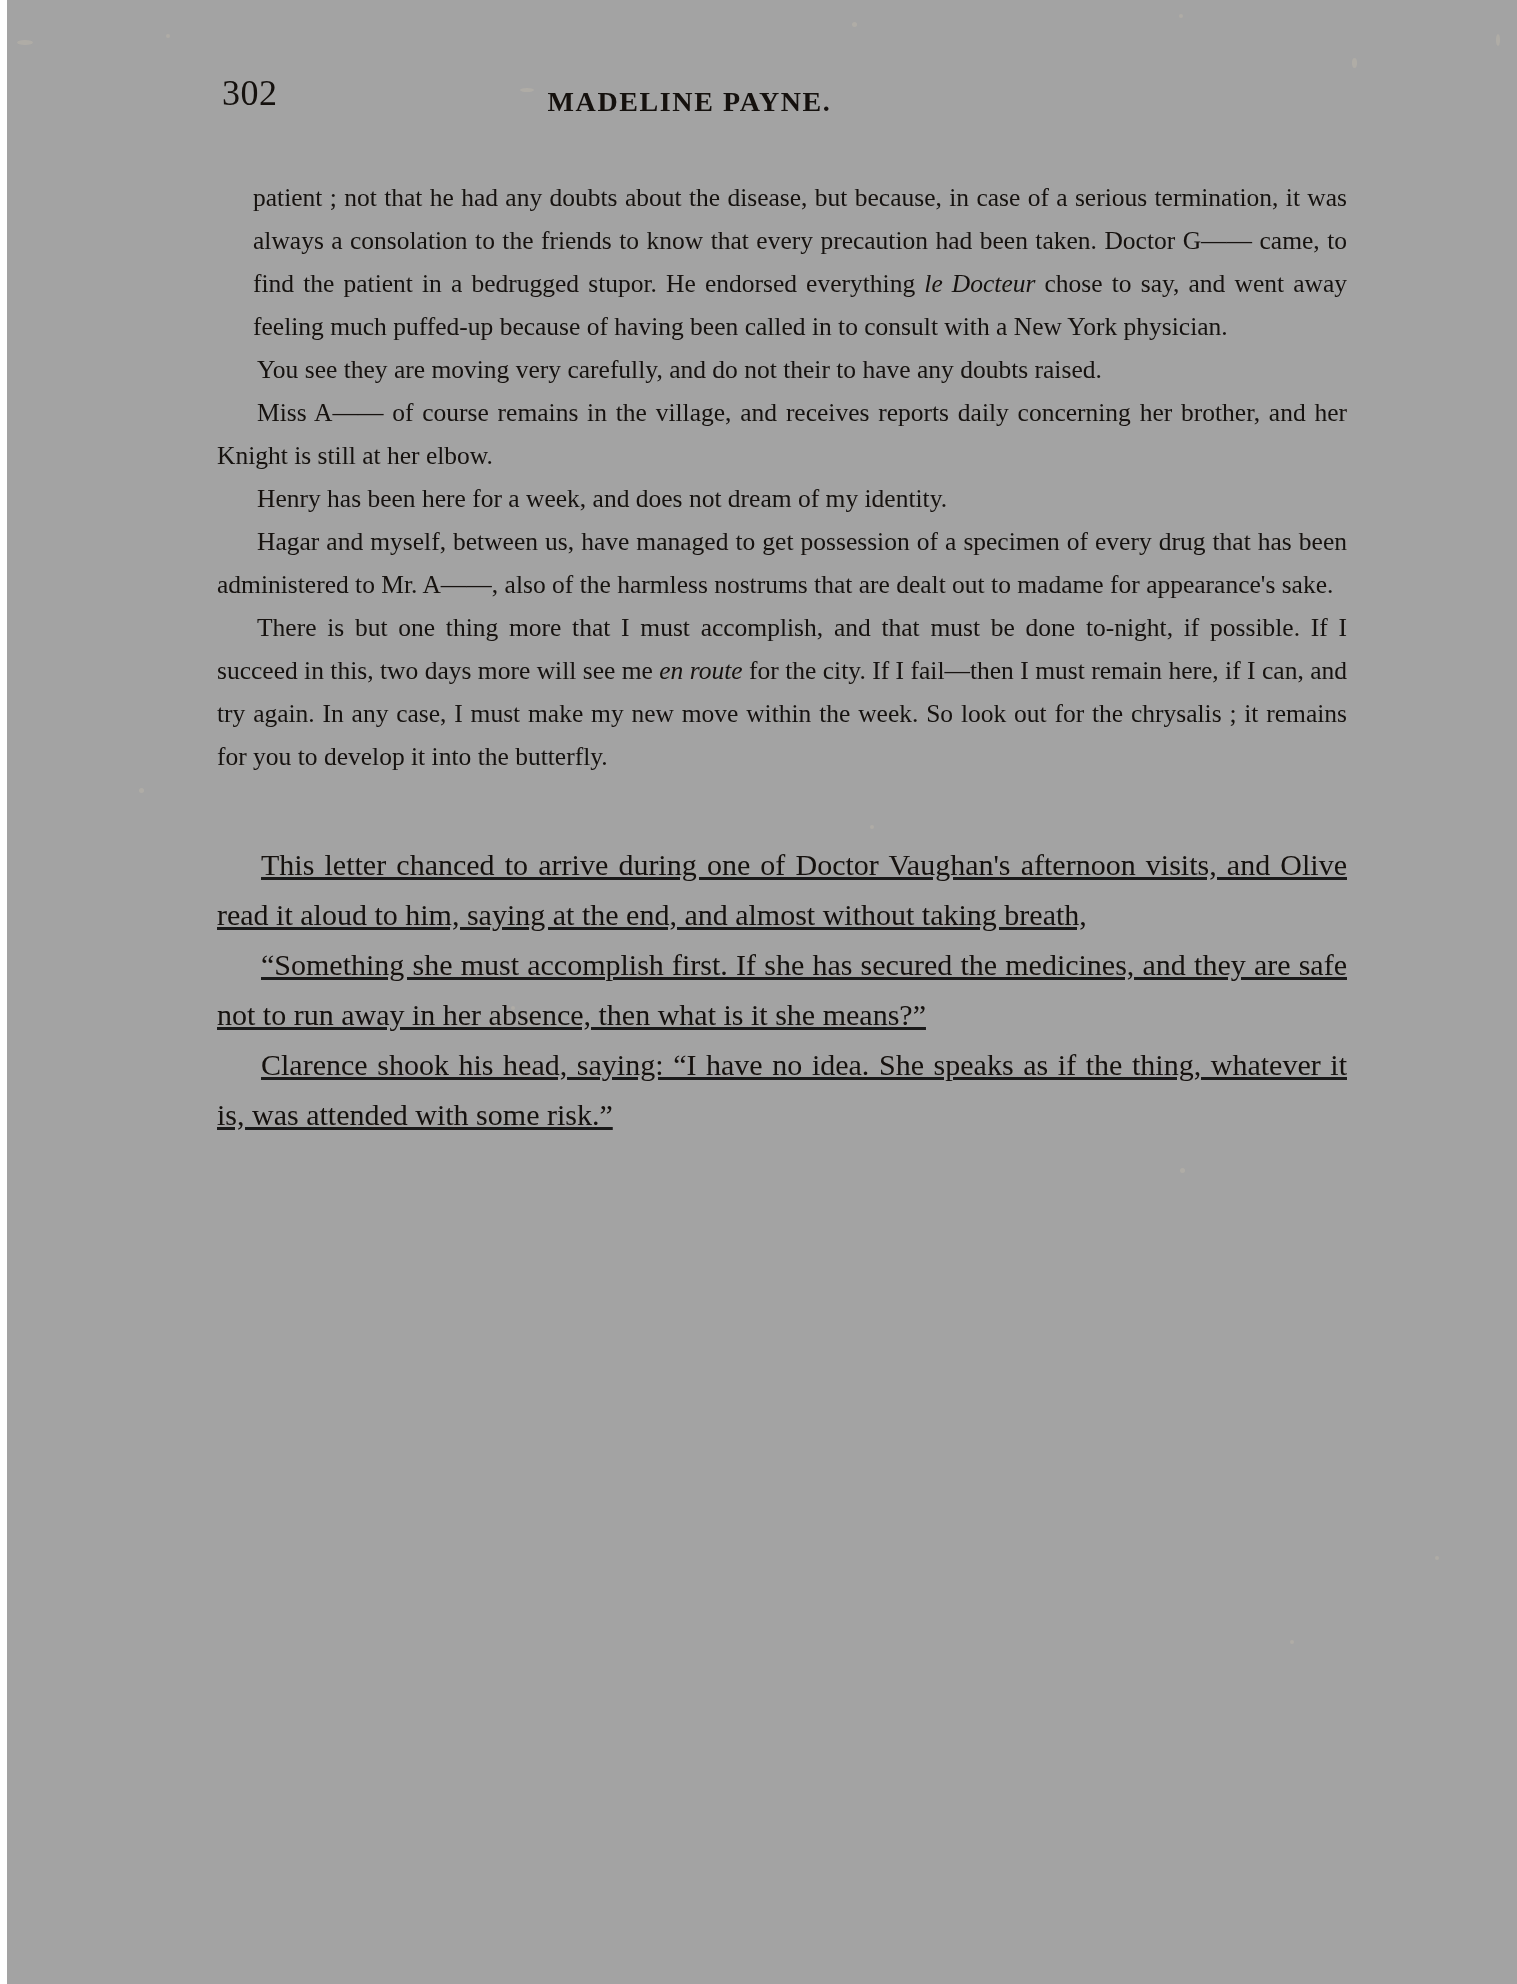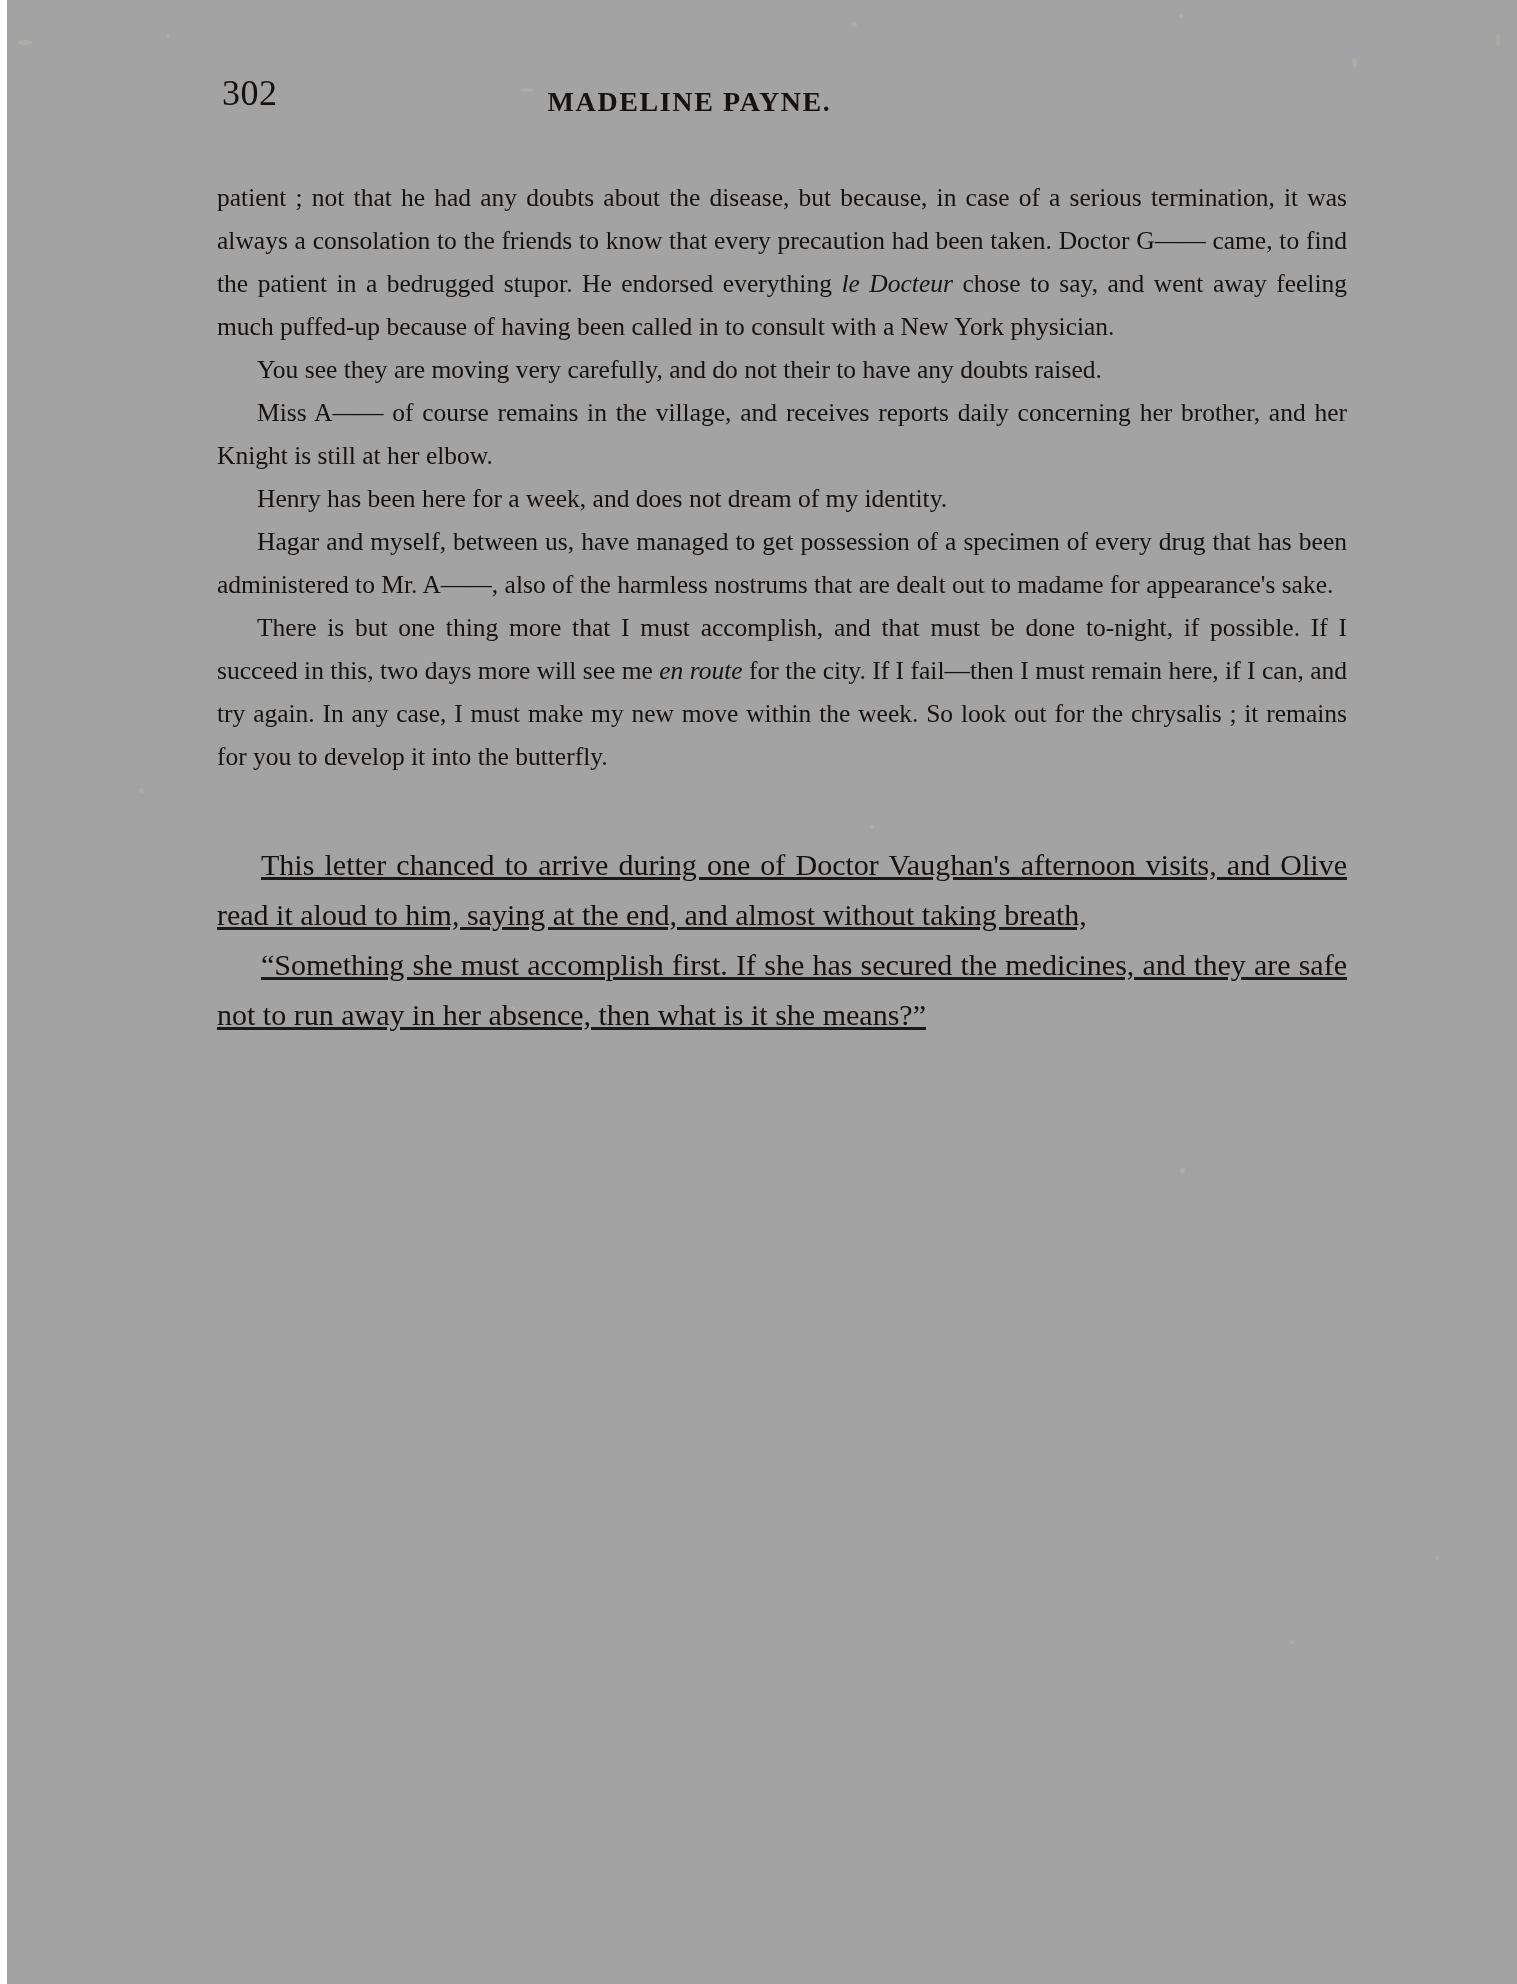--- a/index.html
+++ b/index.html
@@ -57,21 +57,21 @@
   
   .letter p {
     margin: 0;
     font-size: 25.5px;
     line-height: 43px;
     text-align: justify;
     text-justify: inter-word;
     color: #16120f;
   }
   .letter p.ind { text-indent: 40px; }
-  .letter p.noind { text-indent: 0; }
+  .letter p.noind { text-indent: 0; margin-left: 36px; }
   
   .narrative {
     margin-top: 62px;
     text-decoration: underline;
   }
   .narrative p {
     margin: 0;
     font-size: 30px;
     line-height: 50px;
     text-align: justify;
@@ -111,16 +111,17 @@
       <p class="ind">You see they are moving very carefully, and do not their to have any doubts raised.</p>
       <p class="ind">Miss A—— of course remains in the  village, and receives reports daily concerning her brother, and her Knight is still at her elbow.</p>
       <p class="ind">Henry has been here for a week, and does not dream of my identity.</p>
       <p class="ind">Hagar and myself, between us, have managed to get possession of a specimen of every drug that has been administered to Mr. A——, also of the harmless nostrums that are dealt out to madame for appearance's sake.</p>
       <p class="ind">There is but one thing more that I must accomplish, and that must be done to-night, if possible.   If I succeed in this, two days more will see me <span class="it">en route</span> for the city.   If I fail—then I must remain here, if I can, and try again.   In any case, I must make my new move within the week.   So look out for the chrysalis ; it remains for you to develop it into the butterfly.</p>
     </div>
 
     <div class="narrative">
       <p class="ind">This letter chanced to arrive during one of Doctor Vaughan's afternoon visits, and Olive read it aloud to him, saying at the end, and almost without taking breath,</p>
       <p class="ind">“Something she must accomplish first.    If she has secured the medicines, and they are safe not to run away in her absence, then what is it she means?”</p>
+      <p class="ind">Clarence shook his head, saying: “I have no idea.  She speaks as if the thing, whatever it is, was attended with some risk.”</p>
     </div>
 
   </div>
 </div>
 
 </body></html>

